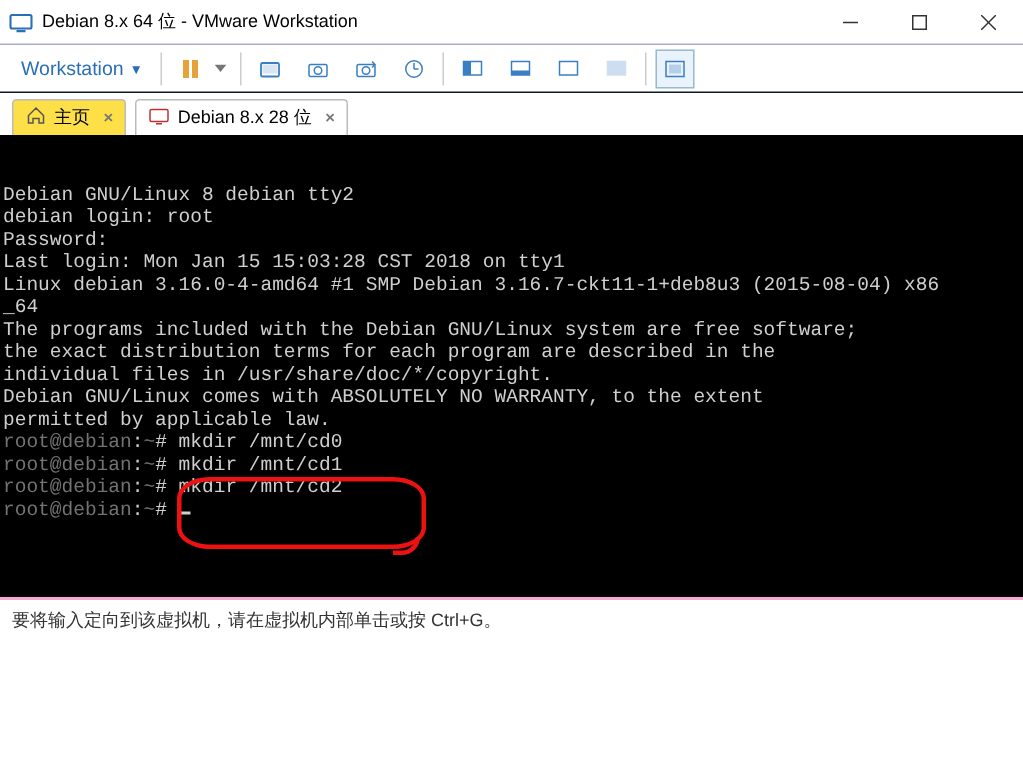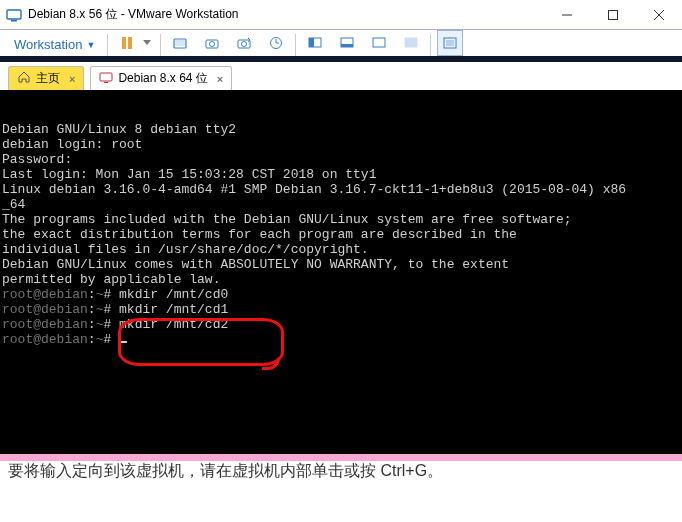--- a/index.html
+++ b/index.html
@@ -35,24 +35,24 @@
     width: 46px;
     display: flex;
     align-items: center;
     justify-content: center;
     cursor: default;
     color: #333;
   }
   .menubar {
     height: 32px;
     display: flex;
-    align-items: flex-end;
+    align-items: center;
     padding: 0 8px;
     gap: 6px;
-    border-bottom: 6px solid #0f172a;
+    border-bottom: 1px solid #0f172a;
   }
   .menu-btn {
     display: flex;
     align-items: center;
     font-size: 13px;
     color: #2a6fb5;
     padding: 4px 6px;
     gap: 4px;
     cursor: default;
   }
@@ -93,21 +93,21 @@
   }
   .tab.active { background: #fff; }
   .tab .close {
     color: #777;
     font-weight: bold;
     font-size: 11px;
     margin-left: 4px;
   }
   .terminal {
     background: #000;
-    height: 364px;
+    height: 308px;
     color: #cfcfcf;
     font-family: "Courier New", monospace;
     font-size: 13px;
     line-height: 15px;
     padding: 2px;
     white-space: pre;
     position: relative;
     overflow: hidden;
   }
   .term-yellow { color: #737373; }
@@ -126,41 +126,41 @@
     border-radius: 0 0 12px 0;
     width: 18px; height: 12px;
     z-index: 2;
     pointer-events: none;
   }
   .statusbar {
     height: 28px;
     display: flex;
     align-items: center;
     padding: 0 8px;
-    font-size: 16px;
+    font-size: 12px;
     color: #333;
-    border-top: 7px solid #f9a8d4;
+    border-top: 2px solid #f9a8d4;
   }
   .cursor-blk {
     display: inline-block;
     width: 8px;
     border-bottom: 2px solid #cfcfcf;
   }
 </style>
 </head>
 <body>
 
 <div class="titlebar">
   <span class="app-icon">
     <svg width="16" height="16" viewBox="0 0 16 16">
         <rect x="1" y="3" width="14" height="9" rx="1" fill="none" stroke="#2a6fb5" stroke-width="1.4"></rect>
         <rect x="5" y="13" width="6" height="1.5" fill="#2a6fb5"></rect>
       </svg>
   </span>
-  <span class="title-text">Debian 8.x 56 位 - VMware Workstation</span>
+  <span class="title-text">Debian 8.x 64 位 - VMware Workstation</span>
   <div class="win-controls">
     <div class="ctrl">
       <svg width="10" height="10">
           <line x1="0" y1="5" x2="10" y2="5" stroke="#333" stroke-width="1"></line>
         </svg>
     </div>
     <div class="ctrl">
       <svg width="10" height="10">
           <rect x="0.5" y="0.5" width="9" height="9" fill="none" stroke="#333" stroke-width="1"></rect>
         </svg>
@@ -262,21 +262,21 @@
     <span>主页</span>
     <span class="close">×</span>
   </div>
   <div class="tab active">
     <span>
       <svg width="14" height="14">
           <rect x="1" y="3" width="12" height="8" rx="1" fill="none" stroke="#b33"></rect>
           <rect x="5" y="12" width="4" height="1" fill="#b33"></rect>
         </svg>
     </span>
-    <span>Debian 8.x 64 位</span>
+    <span>Debian 8.x 28 位</span>
     <span class="close">×</span>
   </div>
 </div>
 
 <div class="terminal">
   <div class="term-text" id="term-text"><div></div><div>Debian GNU/Linux 8 debian tty2</div><div></div><div>debian login: root</div><div>Password:</div><div>Last login: Mon Jan 15 15:03:28 CST 2018 on tty1</div><div>Linux debian 3.16.0-4-amd64 #1 SMP Debian 3.16.7-ckt11-1+deb8u3 (2015-08-04) x86</div><div>_64</div><div></div><div>The programs included with the Debian GNU/Linux system are free software;</div><div>the exact distribution terms for each program are described in the</div><div>individual files in /usr/share/doc/*/copyright.</div><div></div><div>Debian GNU/Linux comes with ABSOLUTELY NO WARRANTY, to the extent</div><div>permitted by applicable law.</div><div><span class="term-yellow">root@debian</span>:<span class="term-yellow">~</span># mkdir /mnt/cd0</div><div><span class="term-yellow">root@debian</span>:<span class="term-yellow">~</span># mkdir /mnt/cd1</div><div><span class="term-yellow">root@debian</span>:<span class="term-yellow">~</span># mkdir /mnt/cd2</div><div><span class="term-yellow">root@debian</span>:<span class="term-yellow">~</span># <span class="cursor-blk"></span></div></div>
   <div class="annot" style="left:118px; top:228px; width:166px; height:48px;"></div>
   <div class="annot-tail" style="left:262px; top:268px;"></div>
 </div>
 

